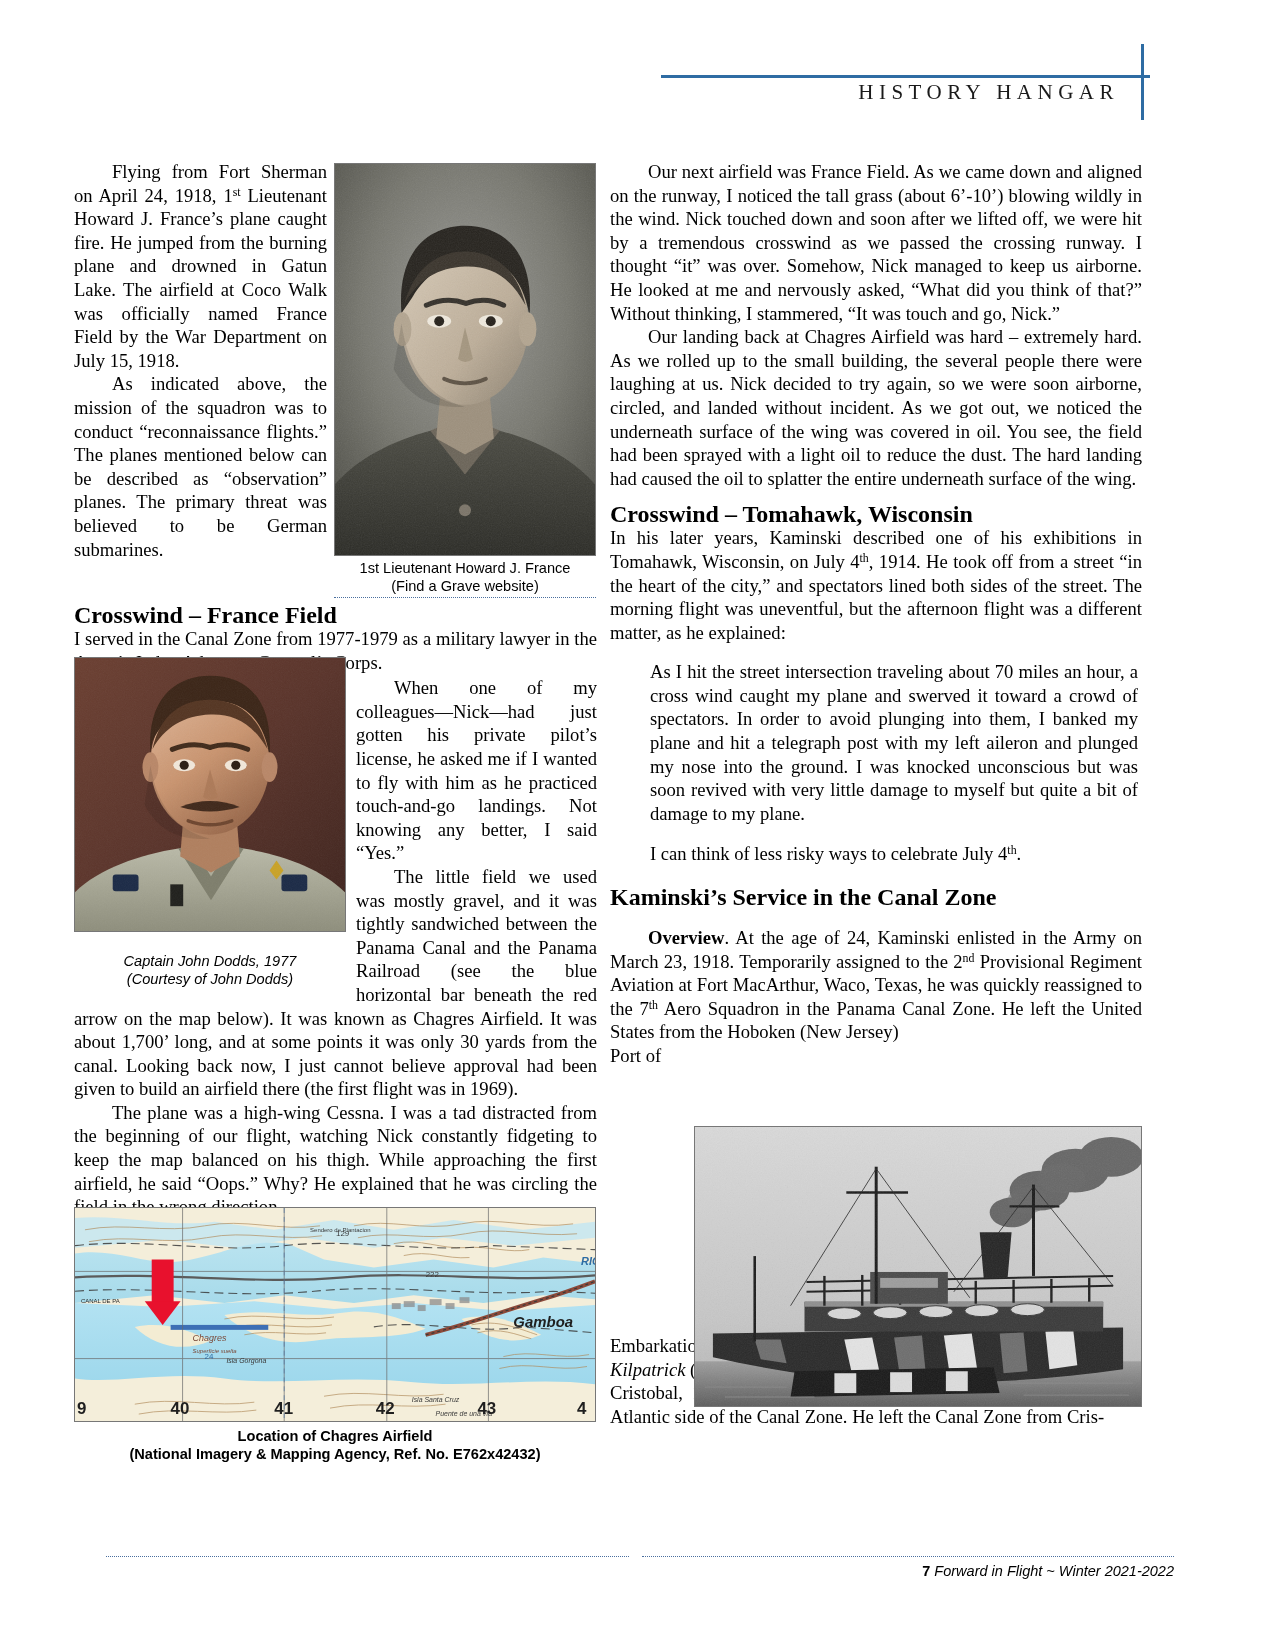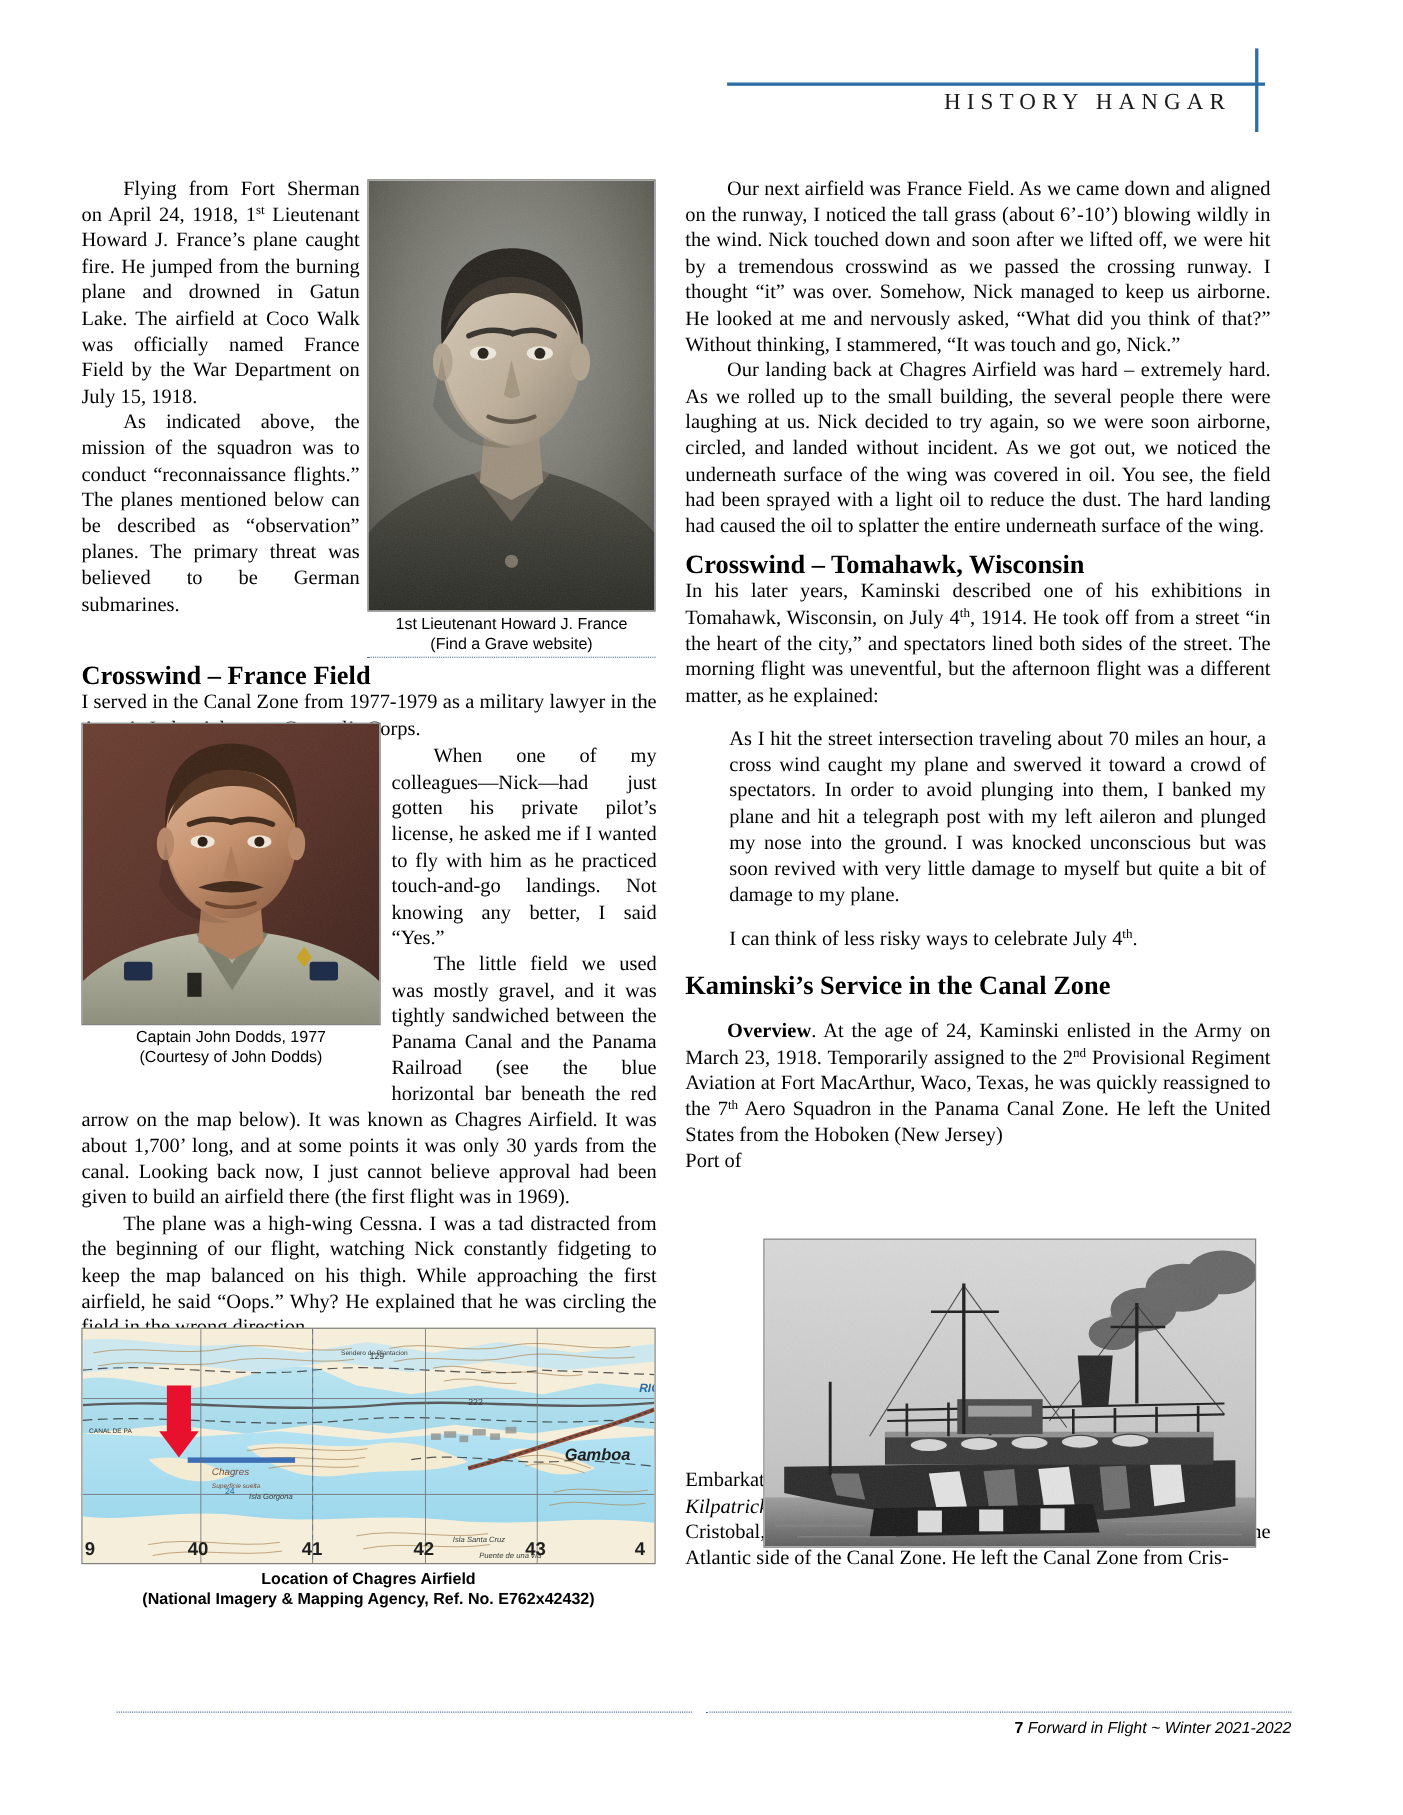--- a/index.html
+++ b/index.html
@@ -41,21 +41,21 @@
 
   
   .col {
     position:absolute;
     top:160px;
     font-size:18.6px;
     line-height:23.6px;
     text-align:justify;
   }
   .col-left  { left:74px;  width:523px; }
-  .col-right { left:610px; width:532px;margin-left:13px; }
+  .col-right { left:610px; width:532px; }
 
   p { margin:0; text-indent:38px; }
   p.noindent { text-indent:0; }
 
   h3.sec {
     margin:13px 0 0 0;
     font-size:24px;
     font-weight:bold;
     text-indent:0;
     line-height:23px;
@@ -97,21 +97,21 @@
   }
 
   
   #fig-france { left:334px; top:163px; width:262px; }
   #fig-france .fig-frame { width:262px; height:393px; }
   #fig-france .cap { margin-top:3px; }
 
   
   #fig-dodds { left:74px; top:657px; width:272px; }
   #fig-dodds .fig-frame { width:272px; height:275px; }
-  #fig-dodds .cap { margin-top:2px; }
+  #fig-dodds .cap { margin-top:20px;font-style:italic; }
 
   
   #fig-map { left:74px; top:1207px; width:522px; }
   #fig-map .fig-frame { width:522px; height:215px; }
   #fig-map .cap { margin-top:5px;font-weight:bold; }
 
   
   #fig-ship { left:694px; top:1126px; width:448px; }
   #fig-ship .fig-frame { width:448px; height:281px; }
 

